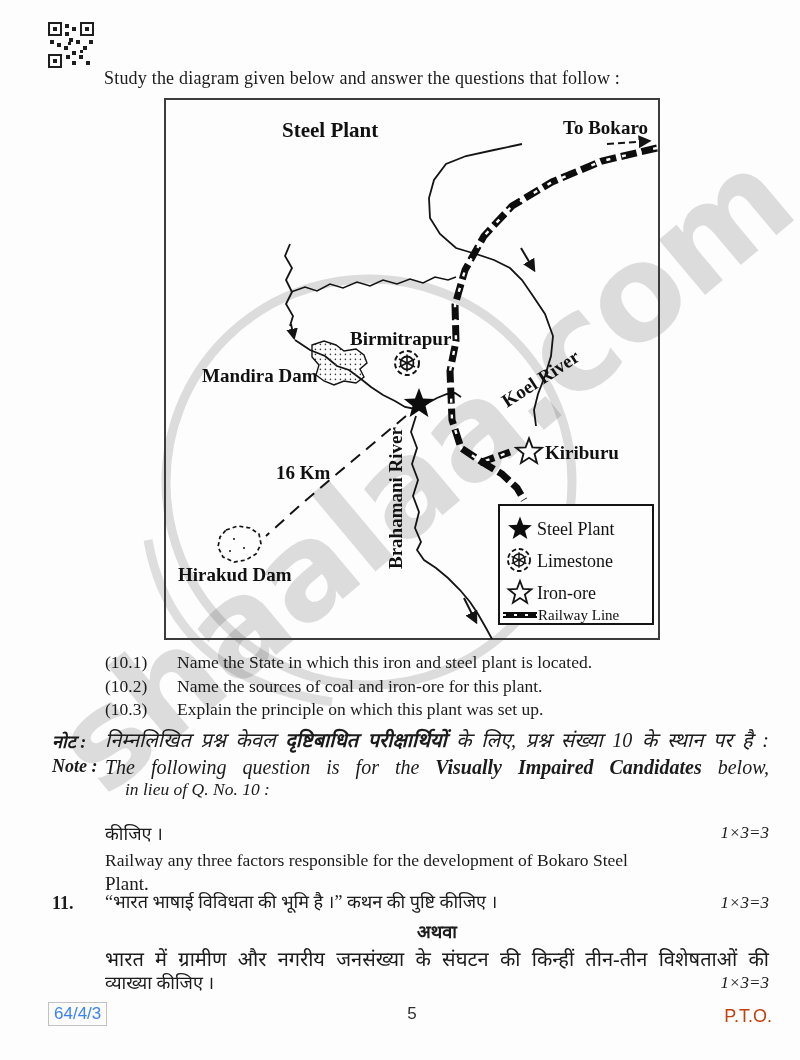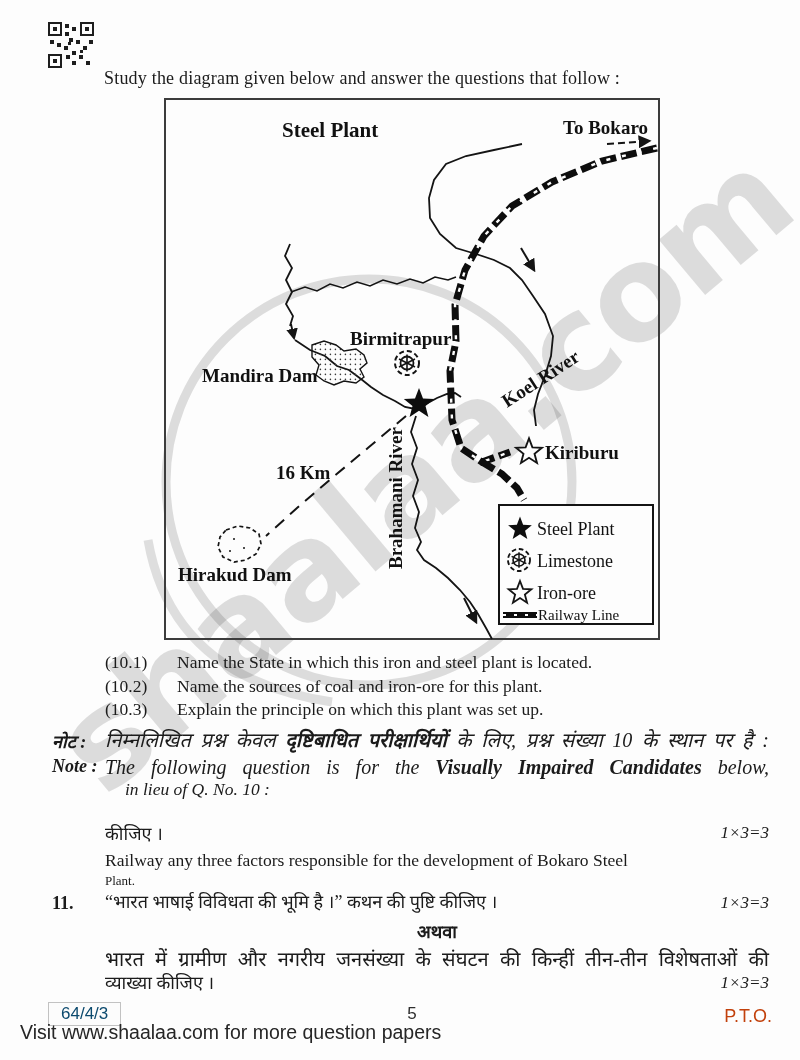--- a/index.html
+++ b/index.html
@@ -18,21 +18,21 @@
   .qtext{left:165px;width:580px;font-size:17.5px;}
   .hindi{font-size:18px;line-height:1.25;}
   .italic{font-style:italic;}
   .bold{font-weight:bold;}
   .justify{text-align:justify;text-align-last:justify;}
   .marks{left:640px;width:117px;text-align:right;font-style:italic;font-size:17px;}
   .notelabel{left:40px;width:52px;font-size:18px;font-weight:bold;font-style:italic;}
   .noteline{left:93px;width:664px;font-size:20px;}
   .orline{left:93px;width:664px;text-align:center;font-size:18px;font-weight:bold;}
   .footer-code{left:36px;top:1002px;border:1px solid #c2c2c2;background:#fcfcfc;
-    padding:1px 12px;font-size:17px;color:#0c4a6e;}
+    padding:1px 5px;font-size:17px;color:#3b82f6;}
   .footer-page{left:0;top:1004px;width:800px;text-align:center;font-size:17px;color:#2e2e2e;}
   .footer-pto{left:690px;top:1006px;width:70px;text-align:right;font-size:18px;color:#c2410c;}
   .footer-visit{left:8px;top:1021px;font-size:19.5px;color:#262626;}
 </style>
 </head>
 <body>
 
 <svg id="watermark" width="800" height="1060" viewBox="0 0 800 1060">
   <circle cx="369" cy="482" r="203" fill="none" stroke="#000" stroke-opacity="0.13" stroke-width="9"></circle>
   <path d="M 148 540 Q 172 678 332 702" fill="none" stroke="#000" stroke-opacity="0.12" stroke-width="9"></path>
@@ -169,28 +169,27 @@
 
   <div class="abs notelabel" style="top:756px;">Note :</div>
   <div class="abs noteline italic justify" style="top:756px;">
     <span>The following question is for the </span><span class="bold">Visually Impaired Candidates</span><span> below,</span>
   </div>
   <div class="abs italic" style="left:113px;top:779px;font-size:17.5px;">in lieu of Q. No. 10 :</div>
 
   <div class="abs hindi" style="left:93px;top:823px;">कीजिए ।</div>
   <div class="abs marks" style="top:823px;">1×3=3</div>
   <div class="abs" style="left:93px;top:850px;font-size:17.5px;">Railway any three factors responsible for the development of Bokaro Steel</div>
-  <div class="abs" style="left:93px;top:873px;font-size:13px;">Plant.</div>
+  <div class="abs" style="left:93px;top:873px;font-size:19px;">Plant.</div>
 
   <div class="abs bold" style="left:40px;top:893px;font-size:18px;">11.</div>
   <div class="abs hindi" style="left:93px;top:891px;width:540px;">“भारत भाषाई विविधता की भूमि है ।” कथन की पुष्टि कीजिए ।</div>
   <div class="abs marks" style="top:893px;">1×3=3</div>
   <div class="abs noteline hindi justify" style="top:947px;">भारत में ग्रामीण और नगरीय जनसंख्या के संघटन की किन्हीं तीन-तीन विशेषताओं की</div>
   <div class="abs orline hindi" style="top:921px;">अथवा</div>
   <div class="abs hindi" style="left:93px;top:972px;">व्याख्या कीजिए ।</div>
   <div class="abs marks" style="top:973px;">1×3=3</div>
 
   <div class="abs footer-code sans">64/4/3</div>
   <div class="abs footer-page sans">5</div>
   <div class="abs footer-pto sans">P.T.O.</div>
-  <div class="abs footer-visit sans">Visit www.shaalaa.com for more question papers</div>
 
 </div>
 
 </body></html>

